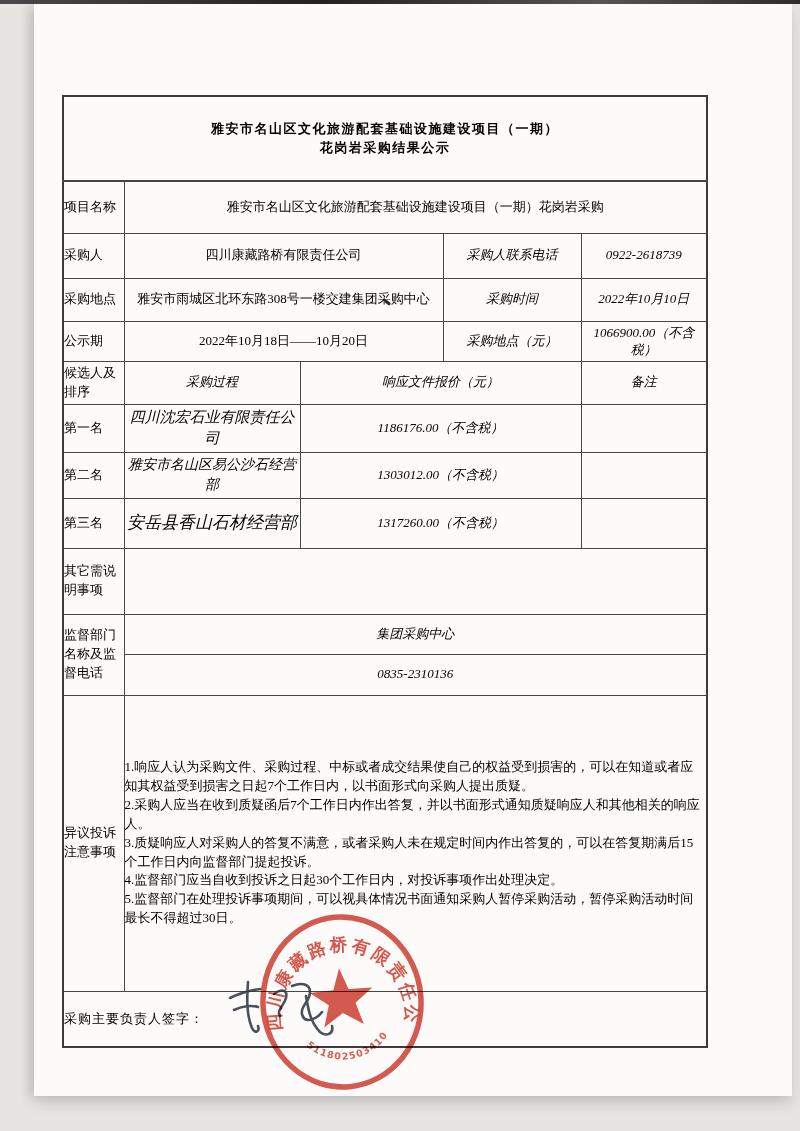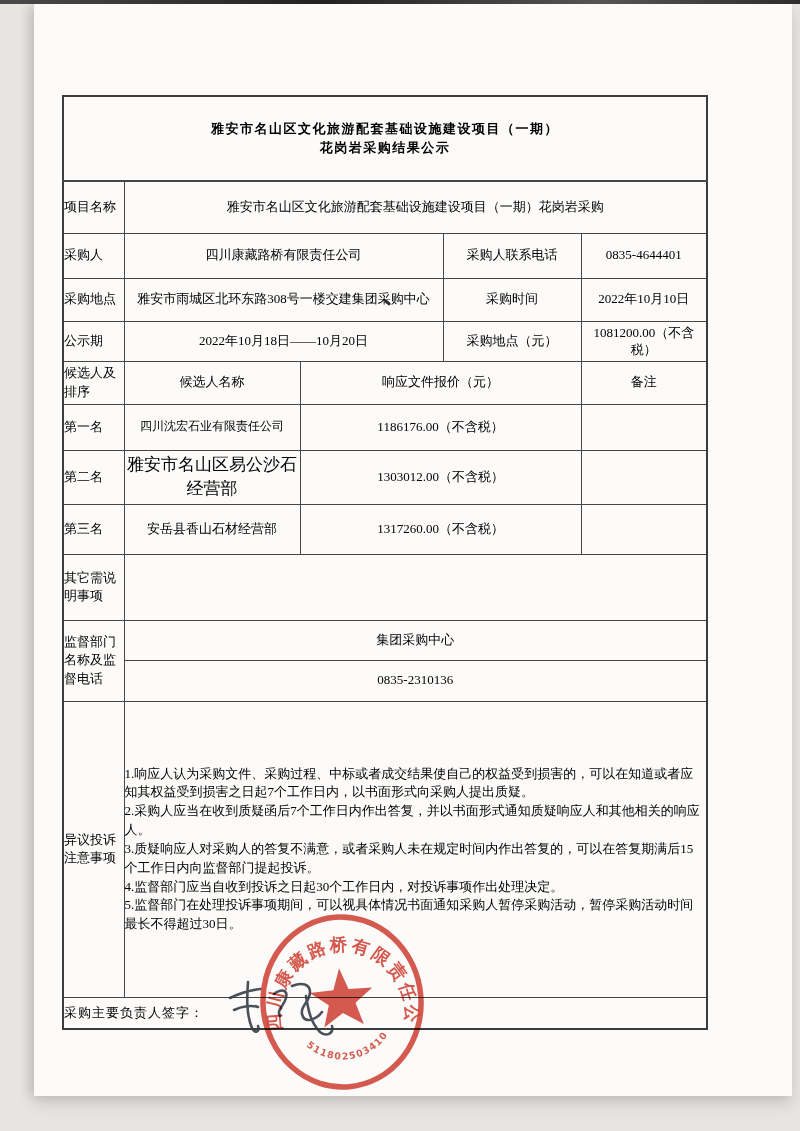--- a/index.html
+++ b/index.html
@@ -35,21 +35,21 @@
     color:#000000;
     word-break:break-all;
     margin-top:32px;
   }
   .title-cell {
     text-align:center; font-weight:bold; font-size:21px;
     letter-spacing:1.5px; line-height:1.62; color:#1c1c1c;
     border-bottom-width:2.2px !important;
   }
   .lbl { padding:2px 7px; }
-  .ctr { text-align:center; }
+  .ctr { text-align:center;font-style:italic; }
   .val { text-align:center; padding-left:9px; }
   .obj-cell { padding:8px 12px; font-size:13.5px; line-height:1.58; }
   .obj-cell .obj-item { margin:0; }
   .sig-cell { font-size:13.5px; padding-left:8px; }
   .sig-label { letter-spacing:1px; }
   .stray-mark {
     position:absolute; left:384px; top:301px; width:7px; height:3px;
     background:#2b2b2b; transform:rotate(38deg); border-radius:2px;
   }
   .signature-svg {
@@ -89,59 +89,59 @@
 
   <tr>
     <td class="lbl" style="height:52px">项目名称</td>
     <td colspan="4" class="val">雅安市名山区文化旅游配套基础设施建设项目（一期）花岗岩采购</td>
   </tr>
 
   <tr>
     <td class="lbl" style="height:45px">采购人</td>
     <td colspan="2" class="val">四川康藏路桥有限责任公司</td>
     <td class="ctr">采购人联系电话</td>
-    <td class="ctr">0835-4644401</td>
+    <td class="ctr">0922-2618739</td>
   </tr>
 
   <tr>
     <td class="lbl" style="height:43px">采购地点</td>
     <td colspan="2" class="val">雅安市雨城区北环东路308号一楼交建集团采购中心</td>
     <td class="ctr">采购时间</td>
     <td class="ctr">2022年10月10日</td>
   </tr>
 
   <tr>
     <td class="lbl" style="height:37px">公示期</td>
     <td colspan="2" class="val">2022年10月18日——10月20日</td>
     <td class="ctr">采购地点（元）</td>
-    <td class="ctr" style="line-height:1.35">1081200.00（不含税）</td>
+    <td class="ctr" style="line-height:1.35">1066900.00（不含税）</td>
   </tr>
 
   <tr>
     <td class="lbl" style="height:43px">候选人及排序</td>
-    <td class="ctr">候选人名称</td>
+    <td class="ctr">采购过程</td>
     <td colspan="2" class="ctr">响应文件报价（元）</td>
     <td class="ctr">备注</td>
   </tr>
 
   <tr>
     <td class="lbl" style="height:46px">第一名</td>
-    <td class="ctr" style="font-size:12px">四川沈宏石业有限责任公司</td>
+    <td class="ctr" style="font-size:15px">四川沈宏石业有限责任公司</td>
     <td colspan="2" class="ctr">1186176.00（不含税）</td>
     <td class="ctr"></td>
   </tr>
   <tr>
     <td class="lbl" style="height:45px">第二名</td>
-    <td class="ctr" style="font-size:17px">雅安市名山区易公沙石经营部</td>
+    <td class="ctr" style="font-size:14px">雅安市名山区易公沙石经营部</td>
     <td colspan="2" class="ctr">1303012.00（不含税）</td>
     <td class="ctr"></td>
   </tr>
   <tr>
     <td class="lbl" style="height:50px">第三名</td>
-    <td class="ctr" style="font-size:13px">安岳县香山石材经营部</td>
+    <td class="ctr" style="font-size:17px">安岳县香山石材经营部</td>
     <td colspan="2" class="ctr">1317260.00（不含税）</td>
     <td class="ctr"></td>
   </tr>
 
   <tr>
     <td class="lbl" style="height:66px">其它需说明事项</td>
     <td colspan="4"></td>
   </tr>
 
   <tr>
@@ -157,21 +157,21 @@
     <td colspan="4" class="obj-cell">
       <div class="obj-item">1.响应人认为采购文件、采购过程、中标或者成交结果使自己的权益受到损害的，可以在知道或者应知其权益受到损害之日起7个工作日内，以书面形式向采购人提出质疑。</div>
       <div class="obj-item">2.采购人应当在收到质疑函后7个工作日内作出答复，并以书面形式通知质疑响应人和其他相关的响应人。</div>
       <div class="obj-item">3.质疑响应人对采购人的答复不满意，或者采购人未在规定时间内作出答复的，可以在答复期满后15个工作日内向监督部门提起投诉。</div>
       <div class="obj-item">4.监督部门应当自收到投诉之日起30个工作日内，对投诉事项作出处理决定。</div>
       <div class="obj-item">5.监督部门在处理投诉事项期间，可以视具体情况书面通知采购人暂停采购活动，暂停采购活动时间最长不得超过30日。</div>
     </td>
   </tr>
 
   <tr>
-    <td colspan="5" class="sig-cell" style="height:32px">
+    <td colspan="5" class="sig-cell" style="height:56px">
       <span class="sig-label">采购主要负责人签字：</span>
     </td>
   </tr>
 </tbody>
   </table>
 
 <div class="stray-mark"></div>
 
 <svg class="signature-svg" width="130" height="62" viewBox="0 0 130 62">
   <g fill="none" stroke="#333a45" stroke-width="2.6" stroke-linecap="round" opacity="0.88">

